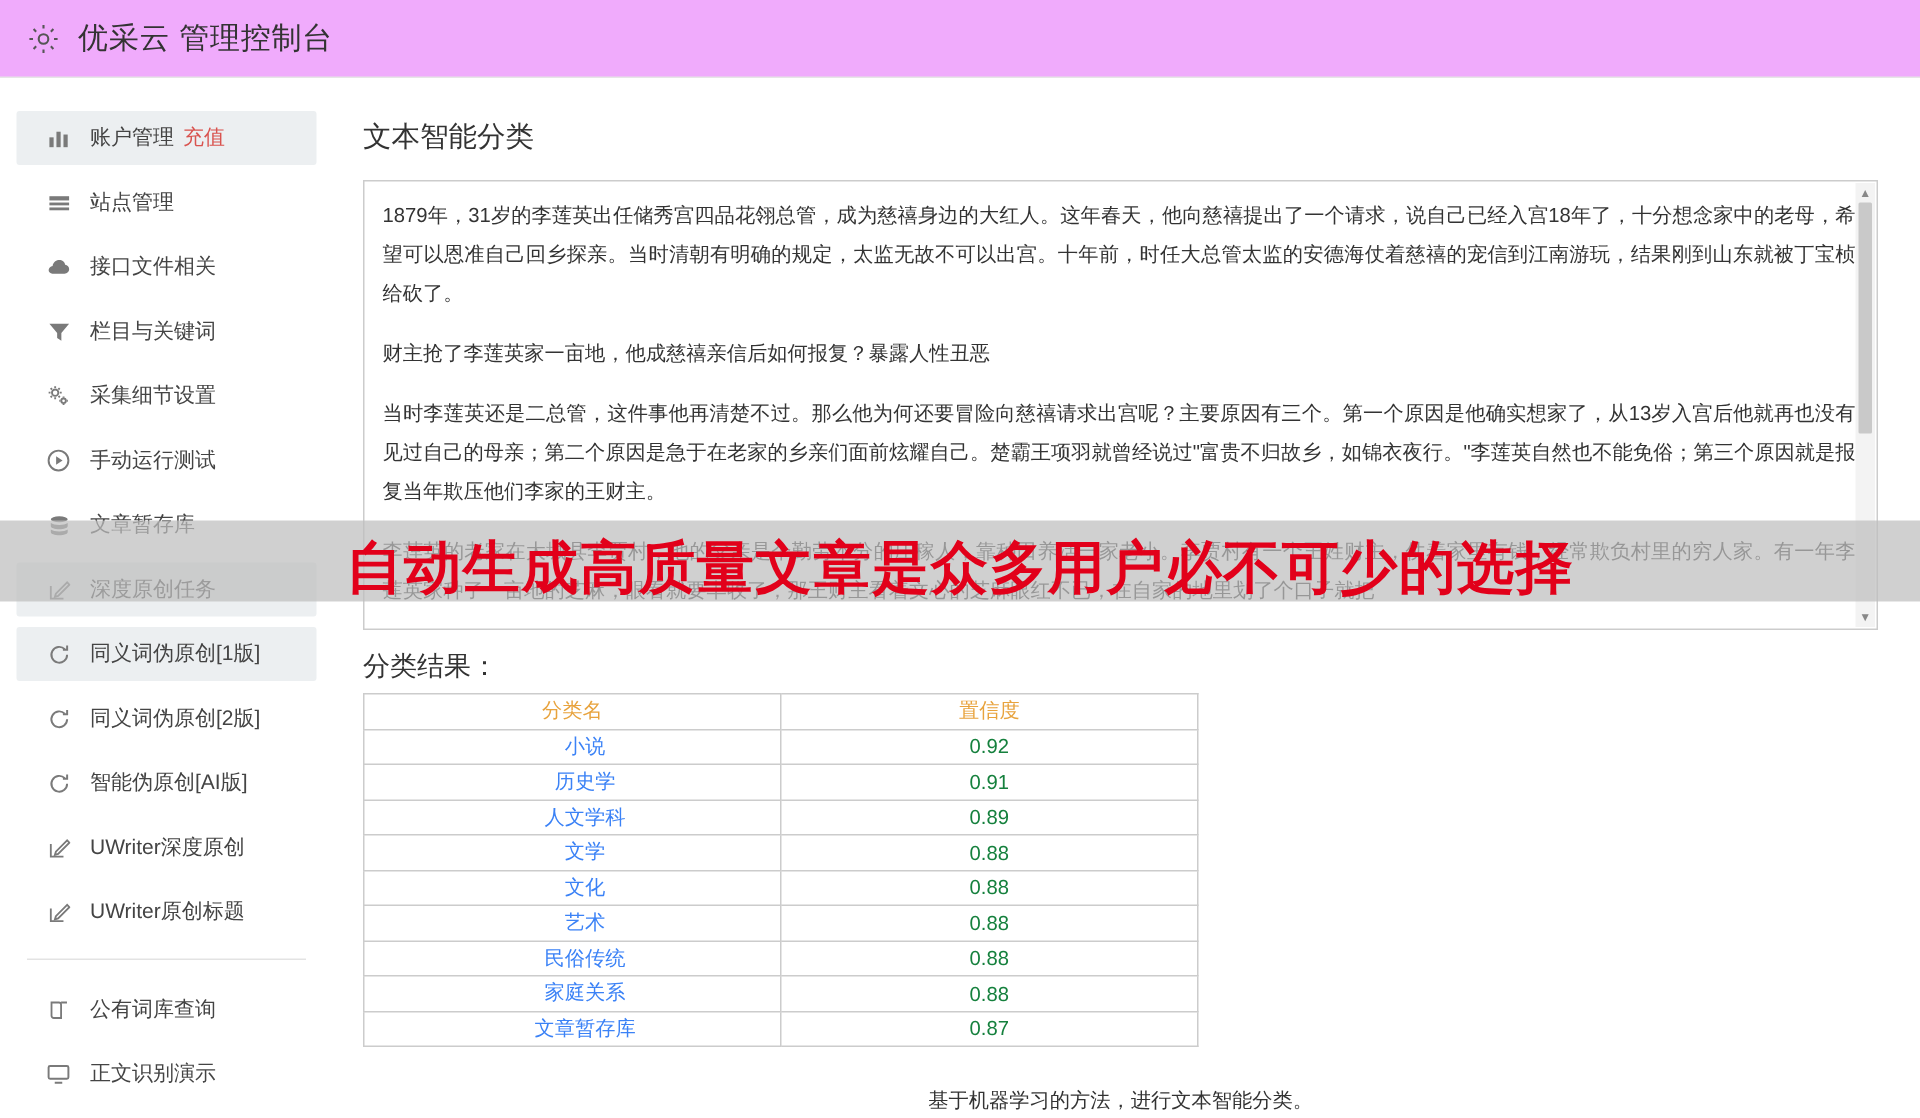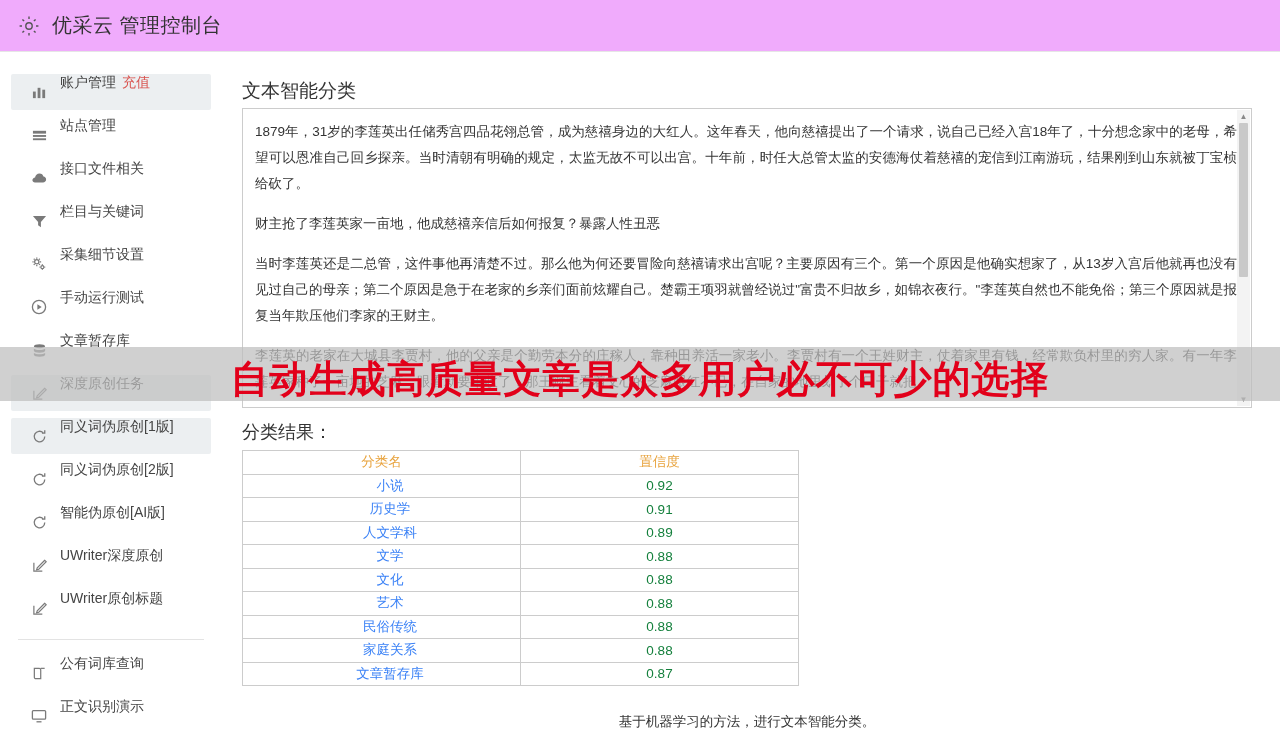--- a/index.html
+++ b/index.html
@@ -49,20 +49,21 @@
     width: 222px;
     flex: 0 0 222px;
     padding-top: 22px;
     background: #fff;
   }
   .menu-item {
     position: relative;
     height: 36px;
     margin: 0 11px 7px 11px;
     display: flex;
+    align-items: center;
     padding-left: 18px;
     font-size: 14px;
     color: #444;
     border-radius: 2px;
     cursor: pointer;
     white-space: nowrap;
   }
   .menu-item .mi-icon {
     width: 20px;
     margin-right: 11px;
@@ -89,21 +90,21 @@
 
   
   .main {
     flex: 1 1 auto;
     padding: 26px 28px 0 20px;
     min-width: 0;
   }
   .page-title {
     font-size: 19px;
     color: #333;
-    margin-bottom: 4px;
+    margin-bottom: 16px;
   }
   .textbox {
     position: relative;
     height: 300px;
     border: 1px solid #ccc;
     background: #fff;
     padding: 10px 14px 10px 12px;
     overflow: hidden;
     font-size: 13.5px;
     line-height: 26px;

